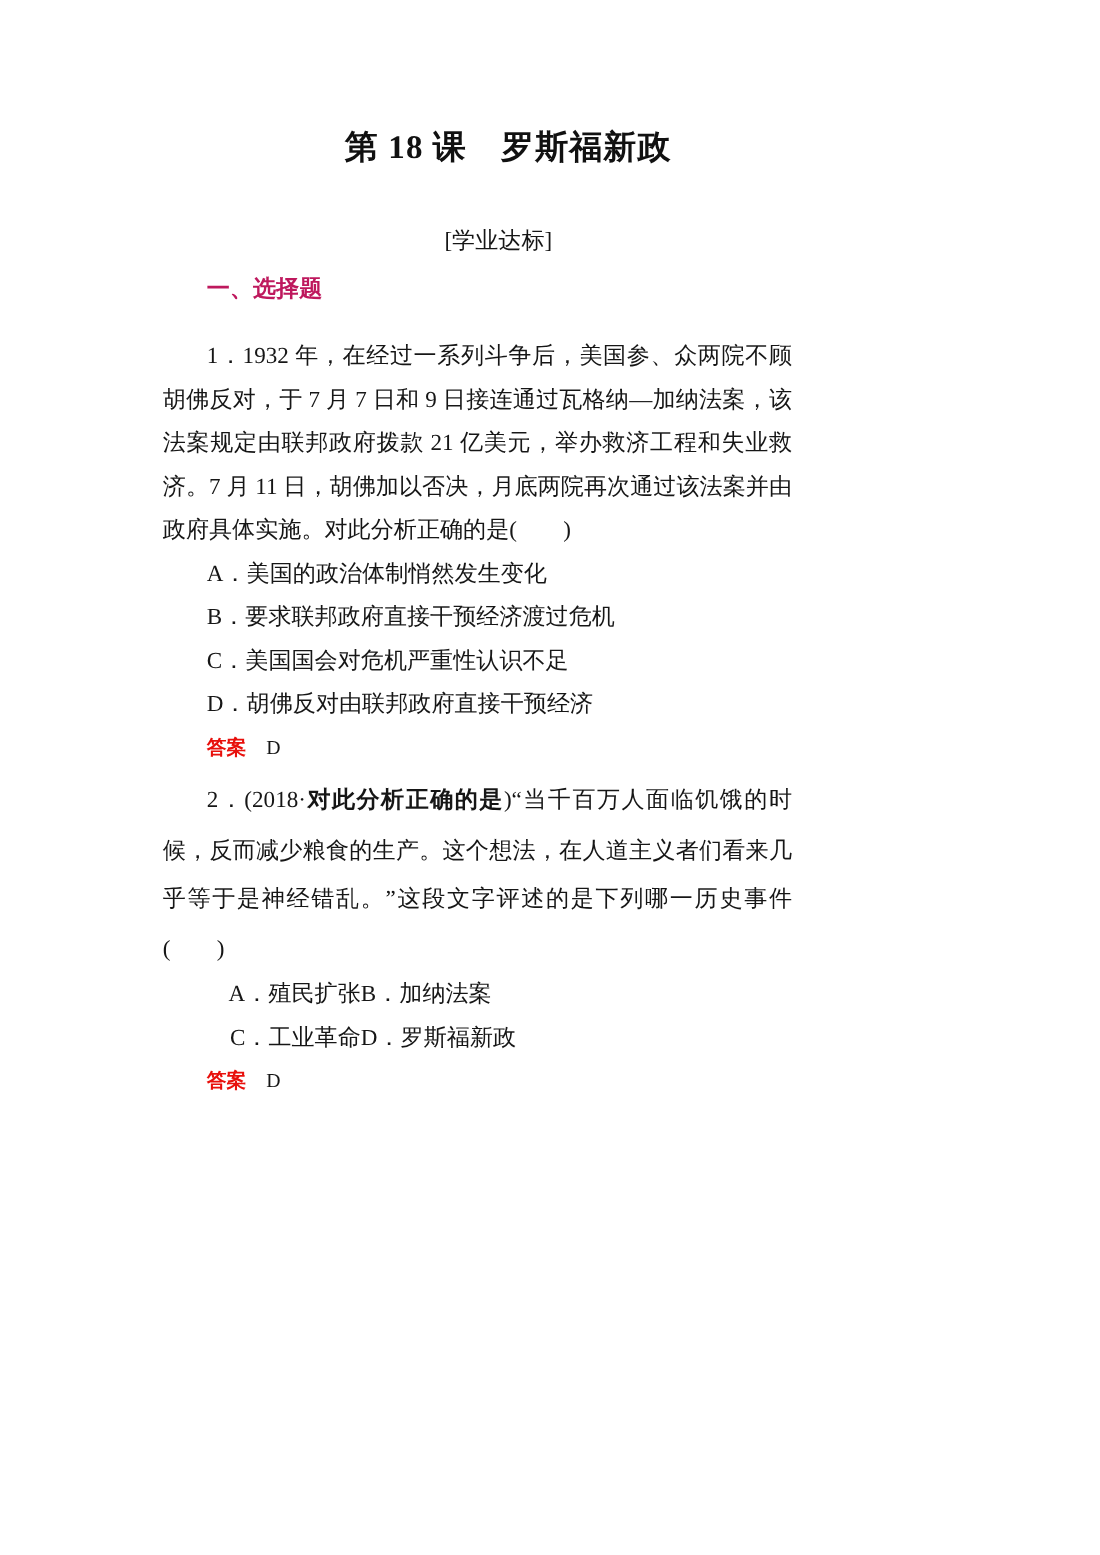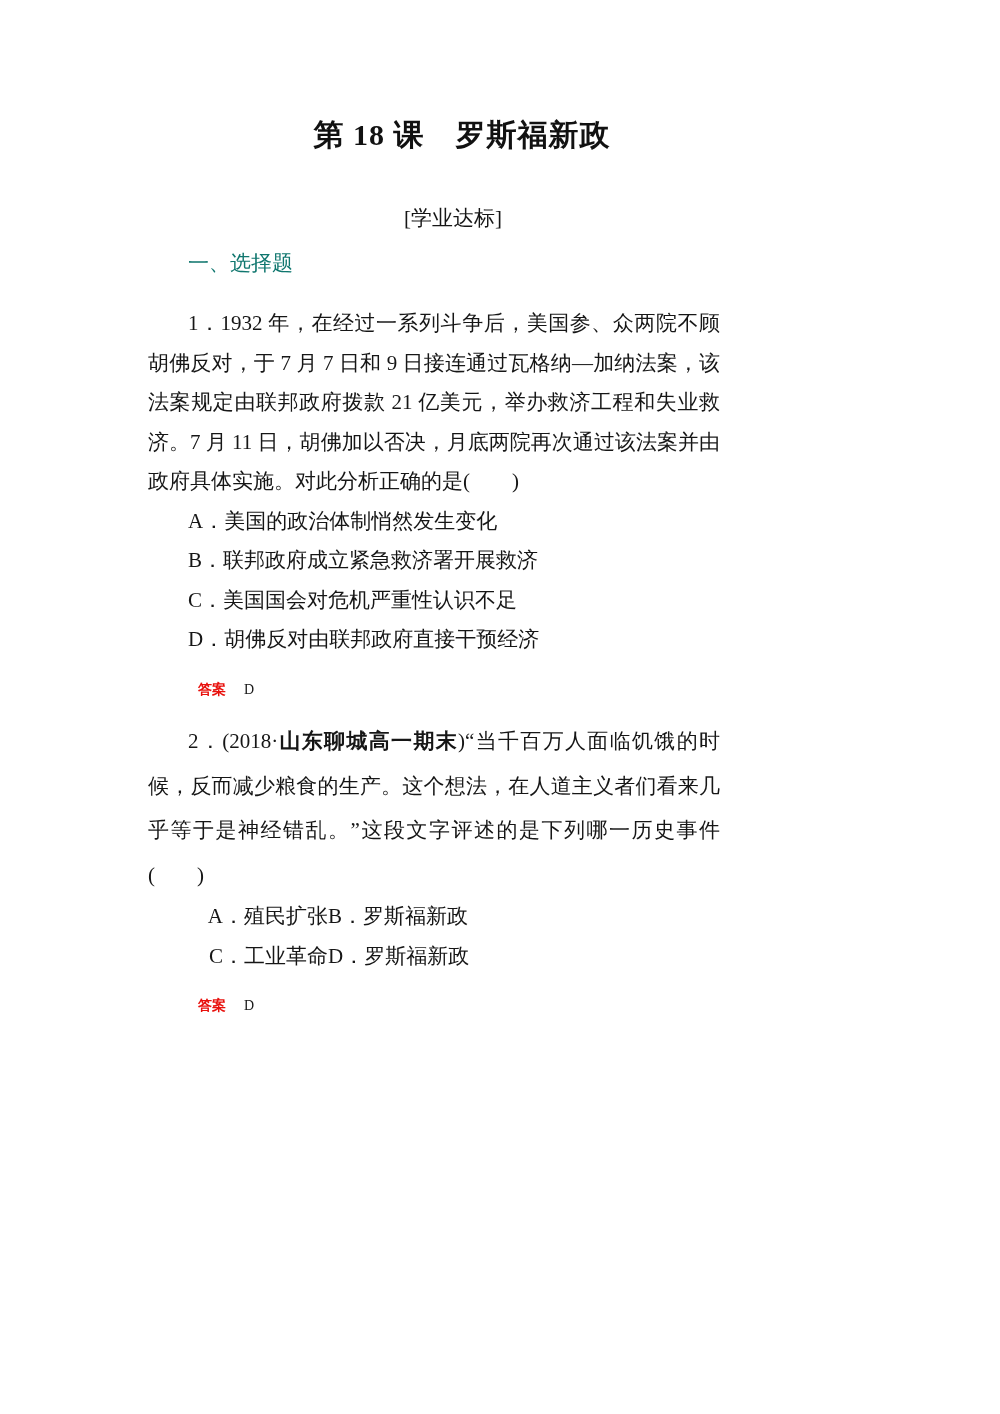--- a/index.html
+++ b/index.html
@@ -37,45 +37,45 @@
     text-align: center;
     font-size: 21px;
     line-height: 24px;
     font-weight: 400;
   }
   .part-heading {
     margin: 20px 0 0;
     padding-left: 40px;
     font-size: 21px;
     line-height: 26px;
-    font-weight: 400;
+    font-weight: 700;
     font-family: "Liberation Sans", "DejaVu Sans", sans-serif;
-    color: #0f766e;
+    color: #be185d;
   }
   .stem {
     margin: 0;
     text-indent: 40px;
     text-align: justify;
     font-size: 21px;
   }
   .q1-stem { margin-top: 28px; line-height: 39.5px; }
   .q2-stem { margin-top: 6px;  line-height: 44.5px; }
   .opt-list {
     list-style: none;
     margin: 0;
     padding: 0 0 0 40px;
     font-size: 21px;
     line-height: 39.5px;
   }
   .opt-row { margin: 0; padding-left: 40px; font-size: 21px; line-height: 39.5px; }
   .opt-cell-left { display: inline-block; width: 140px; text-align: right; }
   .answer-row {
-    margin: 10px;
+    margin: 0;
     padding-left: 40px;
-    font-size: 14px;
+    font-size: 18px;
     line-height: 39.5px;
   }
   .red-label {
     color: #e8100c;
     font-weight: 700;
     font-family: "Liberation Sans", "DejaVu Sans", sans-serif;
     margin-right: 18px;
   }
   .answer-letter { color: #161616; }
   .analysis {
@@ -100,39 +100,39 @@
 
   <p class="banner">[学业达标]</p>
 
   <h2 class="part-heading">一、选择题</h2>
 
   <section>
     <p class="stem q1-stem">1．1932 年，在经过一系列斗争后，美国参、众两院不顾胡佛反对，于 7 月 7 日和 9 日接连通过瓦格纳—加纳法案，该法案规定由联邦政府拨款 21 亿美元，举办救济工程和失业救济。7 月 11 日，胡佛加以否决，月底两院再次通过该法案并由政府具体实施。对此分析正确的是(　　)</p>
 
     <ul class="opt-list">
       <li>A．美国的政治体制悄然发生变化</li>
-      <li>B．联邦政府成立紧急救济署开展救济</li>
+      <li>B．要求联邦政府直接干预经济渡过危机</li>
       <li>C．美国国会对危机严重性认识不足</li>
       <li>D．胡佛反对由联邦政府直接干预经济</li>
     </ul>
 
     <p class="answer-row">
       <span class="red-label">答案</span><span class="answer-letter">D</span>
     </p>
 
   </section>
 
   <section>
     <p class="stem q2-stem">
-      <span>2．(2018·</span><span class="src-bold">山东聊城高一期末</span><span>)“当千百万人面临饥饿的时候，反而减少粮食的生产。这个想法，在人道主义者们看来几乎等于是神经错乱。”这段文字评述的是下列哪一历史事件(　　)</span>
+      <span>2．(2018·</span><span class="src-bold">对此分析正确的是</span><span>)“当千百万人面临饥饿的时候，反而减少粮食的生产。这个想法，在人道主义者们看来几乎等于是神经错乱。”这段文字评述的是下列哪一历史事件(　　)</span>
     </p>
 
     <div>
       <p class="opt-row">
-        <span class="opt-cell-left">A．殖民扩张</span><span>B．罗斯福新政</span>
+        <span class="opt-cell-left">A．殖民扩张</span><span>B．加纳法案</span>
       </p>
       <p class="opt-row">
         <span class="opt-cell-left">C．工业革命</span><span>D．罗斯福新政</span>
       </p>
     </div>
 
     <p class="answer-row">
       <span class="red-label">答案</span><span class="answer-letter">D</span>
     </p>
   </section>

